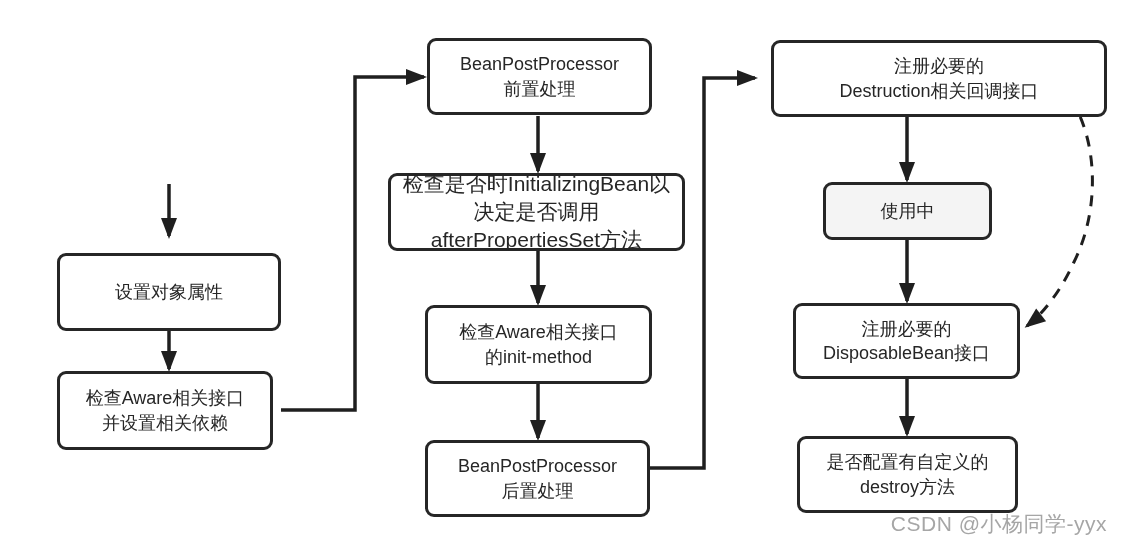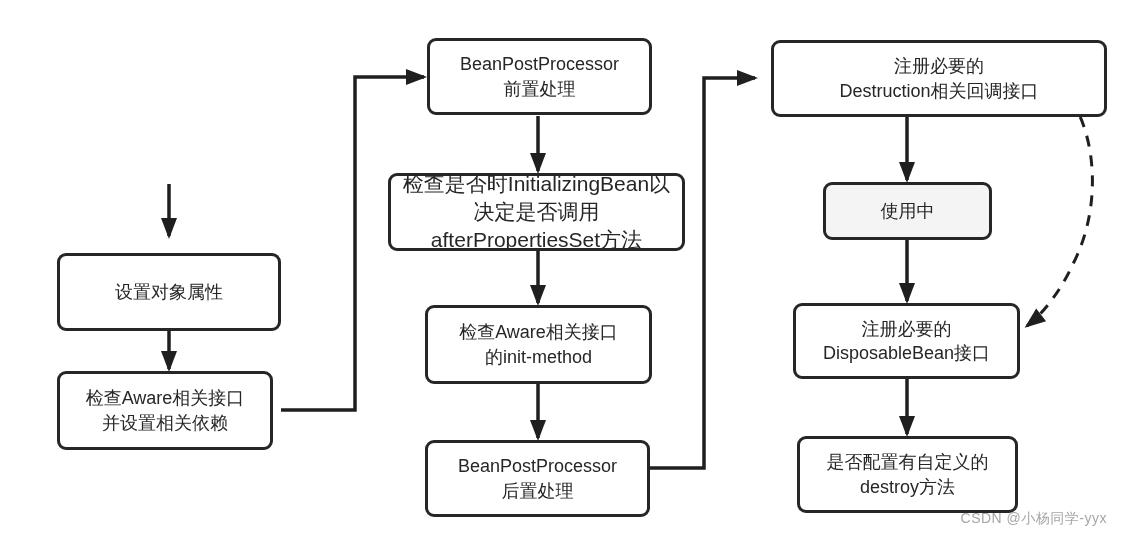--- a/index.html
+++ b/index.html
@@ -33,21 +33,21 @@
     white-space: pre-line;
     padding: 2px 4px;
   }
   .node.shaded { background: #f4f4f4; }
   .node.wide-text { font-size: 21px; }
   .watermark {
     position: absolute;
     right: 16px;
     top: 510px;
     color: #a6a6a6;
-    font-size: 14px;
+    font-size: 21px;
     font-weight: normal;
     letter-spacing: 0.5px;
   }
 </style>
 </head>
 <body>
 
 <div class="stage">
 
   <svg class="edges" viewBox="0 0 1123 546" xmlns="http://www.w3.org/2000/svg">

